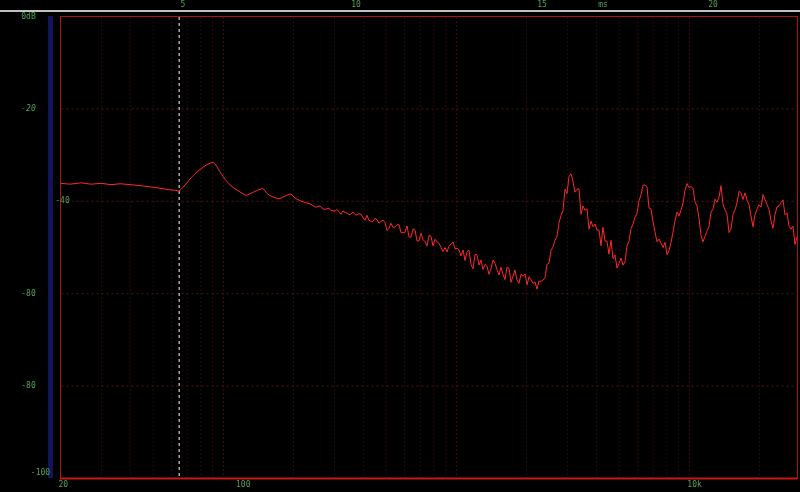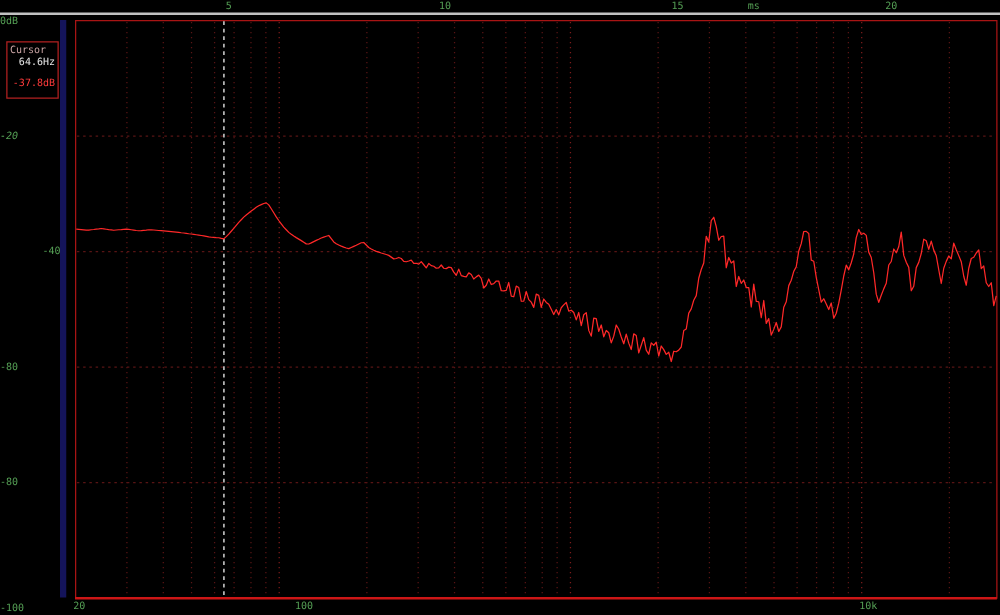--- a/index.html
+++ b/index.html
@@ -3,21 +3,21 @@
 <meta charset="utf-8">
 <style>
   html,body{margin:0;padding:0;background:#000;}
   .screen{position:relative;width:800px;height:492px;background:#000;overflow:hidden;
           font-family:"DejaVu Sans Mono","Liberation Mono",monospace;}
   .topbar{position:absolute;left:0;top:0;width:800px;height:10px;background:#000;}
   .topbar span{position:absolute;top:0;font-size:8px;line-height:10px;color:#55a055;transform:translateX(-50%);white-space:pre;}
   .separator{position:absolute;left:0;top:10px;width:800px;height:2px;background:#c2c2c2;}
   .stripe{position:absolute;left:48px;top:16px;width:5px;height:462px;background:#14145a;}
   svg.plot{position:absolute;left:0;top:0;}
-  .ylab span{position:absolute;left:0;width:57px;text-align:left;font-size:8px;color:#55a055;white-space:pre;}
+  .ylab span{position:absolute;left:0;width:57px;text-align:center;font-size:8px;color:#55a055;white-space:pre;}
   .xlab span{position:absolute;top:480px;font-size:8px;color:#55a055;white-space:pre;}
   .cursor-box{position:absolute;left:5px;top:33px;width:40px;height:44px;border:1px solid #b22121;background:#000;}
   .cursor-box .t{position:absolute;top:1px;left:2px;font-size:8px;color:#c9a3a3;}
   .cursor-box .f{position:absolute;top:11px;right:2px;font-size:8px;color:#e8e8e8;}
   .cursor-box .l{position:absolute;top:28px;right:2px;font-size:8px;color:#ff3b3b;}
 </style>
 </head>
 <body>
 
 <div class="screen">
@@ -68,27 +68,22 @@
       <line x1="179.14418770314697" y1="17" x2="179.14418770314697" y2="478" stroke="#ffffff" stroke-width="1" stroke-dasharray="3,3"></line>
       <path d="M61 183.3L63 183.5L65 183.7L67 183.9L69 184.1L71 184.1L73 183.8L75 183.6L77 183.3L79 183.1L81 182.8L83 183.1L85 183.4L87 183.7L89 183.9L91 184.2L93 184.0L95 183.8L97 183.7L99 183.5L101 183.3L103 183.5L105 183.8L107 184.1L109 184.4L111 184.6L113 184.5L115 184.3L117 184.1L119 183.8L121 183.8L123 184.0L125 184.2L127 184.4L129 184.5L131 184.7L133 184.9L135 185.1L137 185.3L139 185.5L141 185.7L143 185.9L145 186.2L147 186.4L149 186.7L151 187.0L153 187.2L155 187.5L157 187.8L159 188.1L161 188.4L163 188.7L165 189.1L167 189.5L169 189.8L171 189.9L173 190.1L175 190.2L177 190.7L179 191.1L181 189.3L183 187.3L185 185.0L187 182.7L189 180.3L191 177.9L193 175.8L195 173.7L197 172.0L199 170.4L201 168.8L203 167.3L205 165.8L207 164.6L209 163.7L211 162.8L213 162.3L215 163.9L217 167.0L219 170.2L221 173.5L223 176.4L225 179.1L227 181.7L229 183.8L231 185.9L233 187.4L235 188.8L237 190.1L239 191.3L241 192.5L243 193.8L245 195.1L247 195.2L249 194.3L251 193.3L253 192.3L255 191.4L257 190.4L259 189.7L261 189.0L263 188.4L265 190.9L267 193.5L269 195.0L271 196.0L273 196.9L275 197.7L277 198.4L279 198.9L281 198.0L283 197.1L285 196.2L287 195.2L289 194.2L291 194.0L293 196.0L295 198.0L297 199.2L299 200.2L301 201.1L303 201.7L305 202.4L307 203.0L309 203.6L311 204.3L313 205.7L315 207.1L317 206.8L319 206.0L321 206.8L323 209.1L325 209.4L327 208.8L329 208.1L331 210.7L333 210.6L335 211.3L337 209.3L339 211.8L341 214.3L343 210.8L345 212.5L347 213.0L349 214.5L351 214.3L353 212.0L355 214.6L357 214.9L359 213.7L361 214.1L363 217.7L365 220.2L367 215.3L369 220.5L371 221.1L373 221.5L375 218.3L377 219.6L379 223.2L381 221.5L383 220.1L385 222.7L387 230.4L389 228.2L391 223.2L393 227.6L395 226.9L397 224.8L399 224.8L401 232.6L403 232.7L405 232.3L407 226.0L409 236.9L411 237.4L413 228.9L415 230.0L417 241.0L419 240.9L421 233.2L423 239.7L425 241.7L427 245.9L429 235.3L431 236.3L433 245.9L435 239.2L437 241.9L439 243.4L441 247.4L443 251.6L445 247.6L447 251.9L449 246.2L451 243.9L453 242.0L455 248.9L457 248.2L459 250.0L461 255.9L463 250.0L465 260.5L467 251.8L469 250.1L471 264.3L473 268.9L475 254.5L477 254.9L479 265.1L481 260.0L483 269.4L485 264.4L487 266.2L489 274.3L491 268.9L493 260.0L495 263.4L497 269.6L499 275.0L501 267.3L503 274.5L505 279.6L507 267.1L509 268.4L511 282.3L513 276.2L515 270.1L517 280.1L519 283.4L521 274.3L523 276.2L525 273.8L527 284.8L529 276.8L531 279.7L533 283.5L535 281.8L537 289.2L539 281.0L541 281.4L543 280.1L545 277.6L547 264.4L549 263.2L551 250.5L553 247.1L555 240.2L557 236.5L559 222.6L561 215.6L563 210.4L565 189.1L567 193.6L569 176.5L571 173.8L573 181.3L575 192.2L577 189.2L579 188.9L581 214.2L583 206.0L585 210.4L587 208.7L589 229.2L591 221.2L593 226.7L595 224.0L597 230.0L599 230.0L601 245.6L603 227.3L605 241.1L607 241.4L609 254.2L611 240.4L613 258.7L615 254.9L617 268.1L619 263.5L621 258.0L623 265.2L625 261.5L627 245.8L629 241.4L631 228.5L633 224.2L635 217.1L637 213.4L639 200.8L641 194.9L643 185.2L645 185.1L647 186.8L649 208.1L651 209.0L653 221.9L655 231.8L657 241.7L659 239.0L661 243.2L663 247.6L665 242.4L667 254.6L669 250.6L671 242.5L673 232.1L675 220.8L677 212.1L679 215.9L681 210.2L683 203.2L685 190.1L687 183.6L689 187.6L691 186.6L693 188.3L695 201.7L697 206.0L699 218.2L701 235.3L703 241.9L705 236.2L707 231.1L709 226.6L711 212.0L713 209.2L715 199.2L717 202.2L719 197.4L721 185.7L723 204.3L725 209.8L727 213.9L729 232.6L731 229.0L733 214.1L735 209.9L737 202.8L739 191.4L741 192.6L743 199.5L745 192.9L747 200.1L749 204.6L751 215.8L753 226.8L755 214.6L757 209.1L759 204.8L761 207.1L763 194.5L765 199.8L767 204.5L769 209.4L771 221.0L773 228.2L775 214.6L777 206.8L779 205.8L781 202.4L783 199.9L785 214.9L787 212.8L789 226.2L791 229.2L793 226.2L795 244.5L797 236.7" fill="none" stroke="#ff2828" stroke-width="1" stroke-linejoin="round"></path>
     </svg>
 
   <div class="ylab" id="ylab">
       <span style="top: 11.5px;">0dB</span>
       <span style="top: 103.9px; font-style: italic;">-20</span>
       <span style="top: 196.3px; padding-left: 34px;">-40</span>
       <span style="top: 288.7px;">-80</span>
       <span style="top: 381.1px;">-80</span>
-      <span style="top: 482px;">-100</span>
+      <span style="top: 468px; padding-left: 12px;">-100</span>
     </div>
   <div class="xlab" id="xlab">
       <span style="left: 58.5px;">20</span>
       <span style="left: 236px;">100</span>
       <span style="left: 454.36px; margin-top: 24px;">1k</span>
       <span style="left: 687.36px;">10k</span>
     </div>
 
-  <div class="cursor-box">
-    <span class="t">Cursor</span>
-    <span class="f">64.6Hz</span>
-    <span class="l">-37.8dB</span>
-  </div>
 </div>
 
 </body></html>

